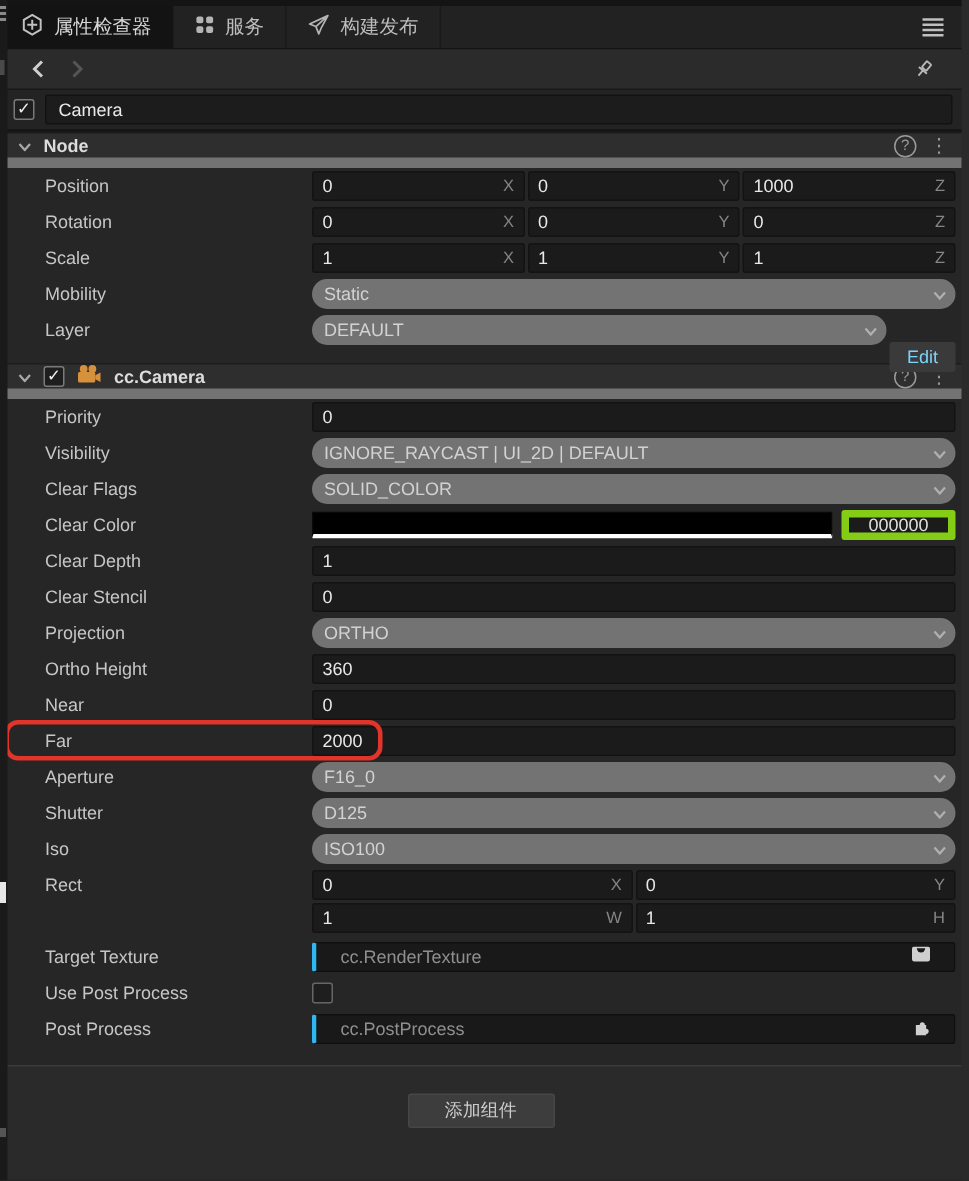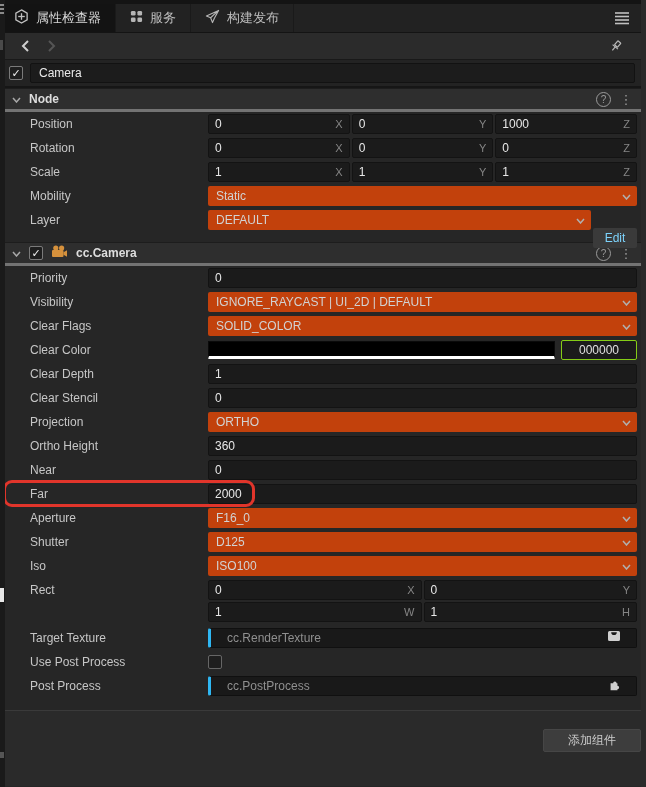--- a/index.html
+++ b/index.html
@@ -27,62 +27,62 @@
 
   
   .namerow { height:28px; background:#232323; border-bottom:2px solid #161616; display:flex; align-items:center; padding:0 6px 0 9px; gap:7px; }
   .name-input { flex:1; height:20px; background:#1c1c1c; border:1px solid #121212; border-radius:2px; display:flex; align-items:center; padding:8px 8px; color:#eaeaea; }
 
   
   .checkbox { width:14px; height:14px; background:#1e1e1e; border:1px solid #7a7a7a; border-radius:2px; display:flex; align-items:center; justify-content:center; color:#f0f0f0; font-size:11px; line-height:1; flex:0 0 auto; }
   .checkbox.unchecked { border-color:#666; color:transparent; }
 
   
-  .sec-head { height:24px; background:#2e2e2e; border-top:1px solid #1d1d1d; border-bottom:3px solid #737373; display:flex; align-items:center; padding:0 8px 0 12px; gap:8px; }
+  .sec-head { height:24px; background:#2e2e2e; border-top:1px solid #1d1d1d; border-bottom:7px solid #737373; display:flex; align-items:center; padding:0 8px 0 12px; gap:8px; }
   .sec-title { font-weight:bold; color:#dddddd; }
   .sec-spacer { flex:1; }
   .help-icon { width:15px; height:15px; border:1px solid #9a9a9a; border-radius:50%; color:#9a9a9a; font-size:10px; display:flex; align-items:center; justify-content:center; }
   .kebab-icon { color:#9a9a9a; font-size:13px; width:14px; text-align:center; }
 
   .section-gap { height:10px; }
 
   
   .row { height:24px; display:flex; align-items:center; padding:0 4px 0 30px; position:relative; }
   .row-label { width:178px; flex:0 0 auto; color:#c6c6c6; }
   .ctrl { flex:1; display:flex; align-items:center; gap:2px; min-width:0; }
 
   .num-input, .sub-input { height:20px; background:#1b1b1b; border:1px solid #131313; border-radius:2px; display:flex; align-items:center; padding:0 6px; color:#e8e8e8; }
   .num-input { flex:1; }
   .sub-input { flex:1; }
   .sub-input .axis { margin-left:auto; color:#858585; font-size:11px; }
 
-  .select { height:20px; flex:1; background:#c2410c; border-radius:2px; display:flex; align-items:center; padding:0 6px 0 8px; color:#d2d2d2; min-width:0; }
+  .select { height:20px; flex:1; background:#737373; border-radius:10px; display:flex; align-items:center; padding:0 6px 0 8px; color:#d2d2d2; min-width:0; }
   .select .sel-text { flex:1; white-space:nowrap; overflow:hidden; }
   .edit-btn { height:20px; width:44px; background:#3a3a3a; border-radius:2px; display:flex; align-items:center; justify-content:center; color:#7dd3fc; flex:0 0 auto;margin-top:36px; }
 
   
   .swatch { flex:1; height:18px; background:#000000; border:1px solid #0a0a0a; border-bottom:3px solid #ffffff; border-radius:1px; }
-  .hex-input { width:76px; height:20px; background:#1b1b1b; border:1px solid #84cc16; border-radius:2px; display:flex; align-items:center; justify-content:center; color:#e0e0e0; margin-left:4px; flex:0 0 auto; }
+  .hex-input { width:76px; height:20px; background:#1b1b1b; border:5px solid #84cc16; border-radius:2px; display:flex; align-items:center; justify-content:center; color:#e0e0e0; margin-left:4px; flex:0 0 auto; }
 
   
   .row.tall { height:48px; align-items:flex-start; }
   .row.tall .row-label { padding-top:5px; }
   .ctrl-stack { flex:1; display:flex; flex-direction:column; gap:2px; padding:2px 0; }
   .ctrl-line { display:flex; gap:2px; height:20px; }
 
   
   .asset-field { flex:1; height:20px; background:#191919; border:1px solid #101010; border-left:3px solid #2fb7f3; border-radius:2px; display:flex; align-items:center; padding:0 16px; color:#8f8f8f; }
   .asset-field .ph { flex:1; white-space:nowrap; overflow:hidden; }
 
   
   .far-annotation { position:absolute; left:3px; top:-2px; width:252px; height:27px; border:3px solid #e1352b; border-radius:9px; pointer-events:none; z-index:4; }
 
   
   .body-gap { height:12px; }
-  .footer { border-top:1px solid #3a3a3a; background:#2a2a2a; height:76px; display:flex; justify-content:flex-end; align-items:flex-start; padding-top:18px; }
+  .footer { border-top:1px solid #3a3a3a; background:#2a2a2a; height:76px; display:flex; justify-content:center; align-items:flex-start; padding-top:18px; }
   .add-btn { width:98px; height:23px; background:#3d3d3d; border:1px solid #464646; border-radius:2px; color:#cccccc; display:flex; align-items:center; justify-content:center; }
 
   .chev-down { flex:0 0 auto; }
 </style>
 </head>
 <body>
 
 <div class="left-strip">
   <div class="ls-mark" style="top:4px;width:4px;height:2px;"></div>
   <div class="ls-mark" style="top:8px;width:4px;height:2px;"></div>

